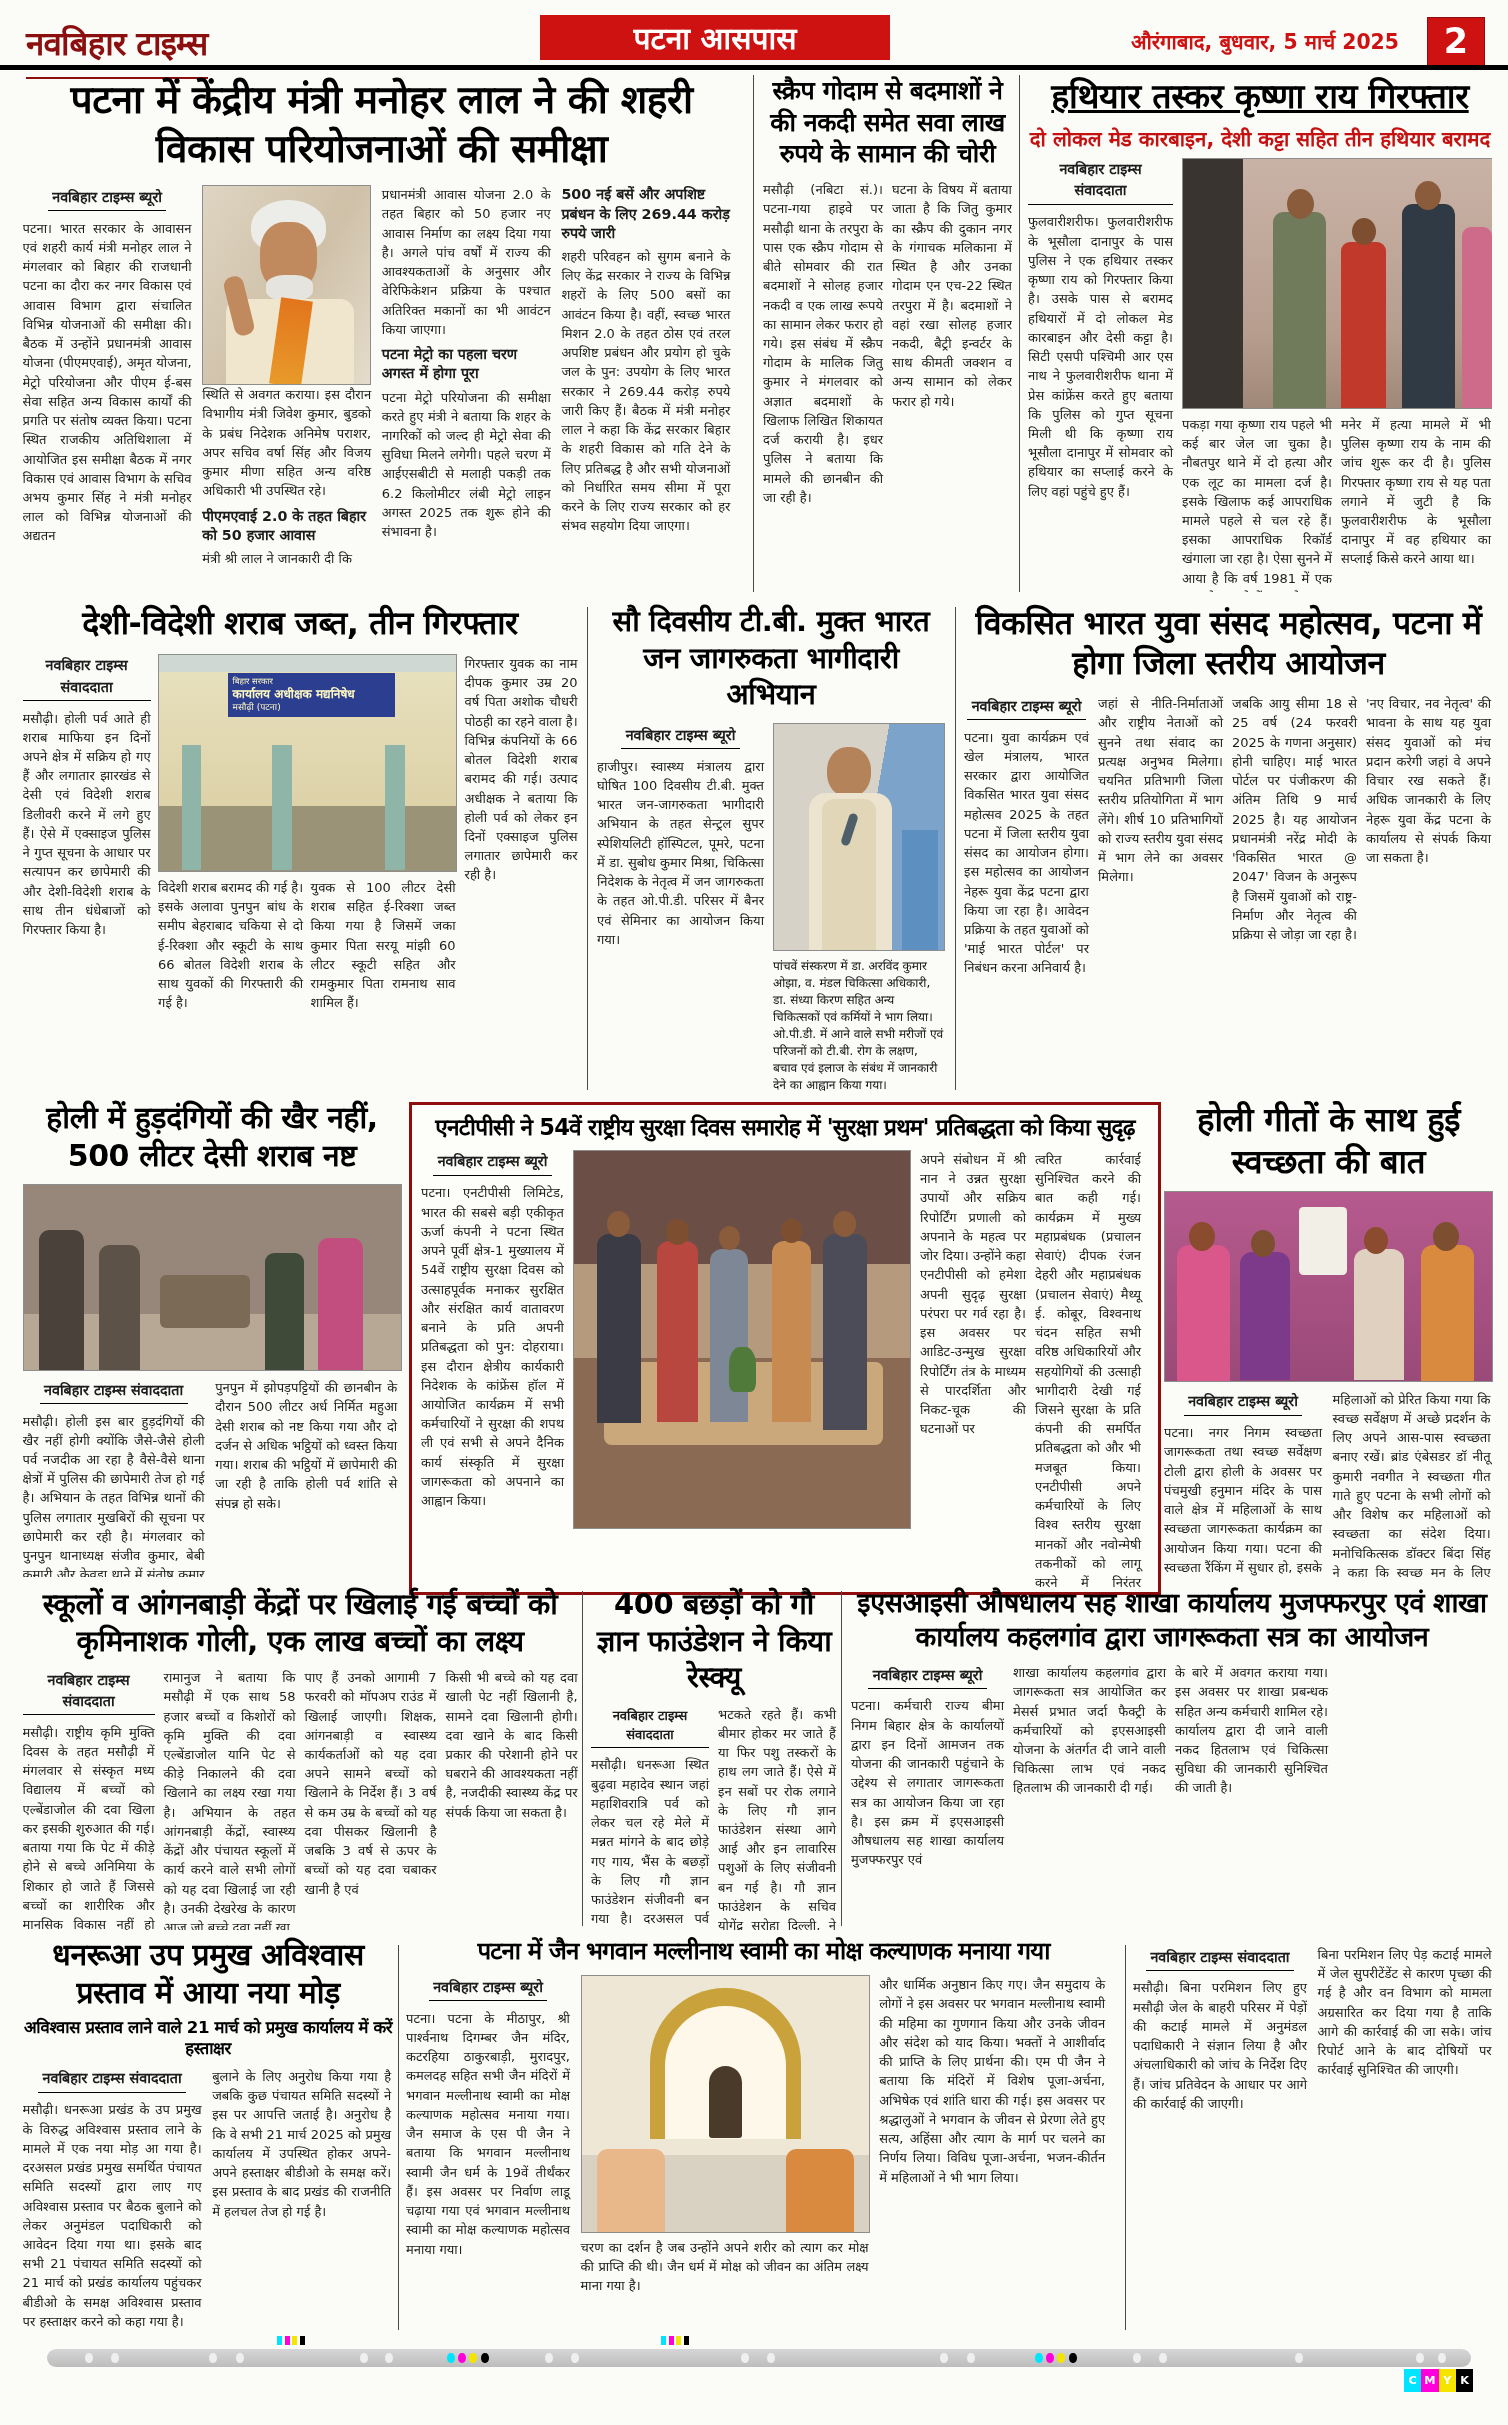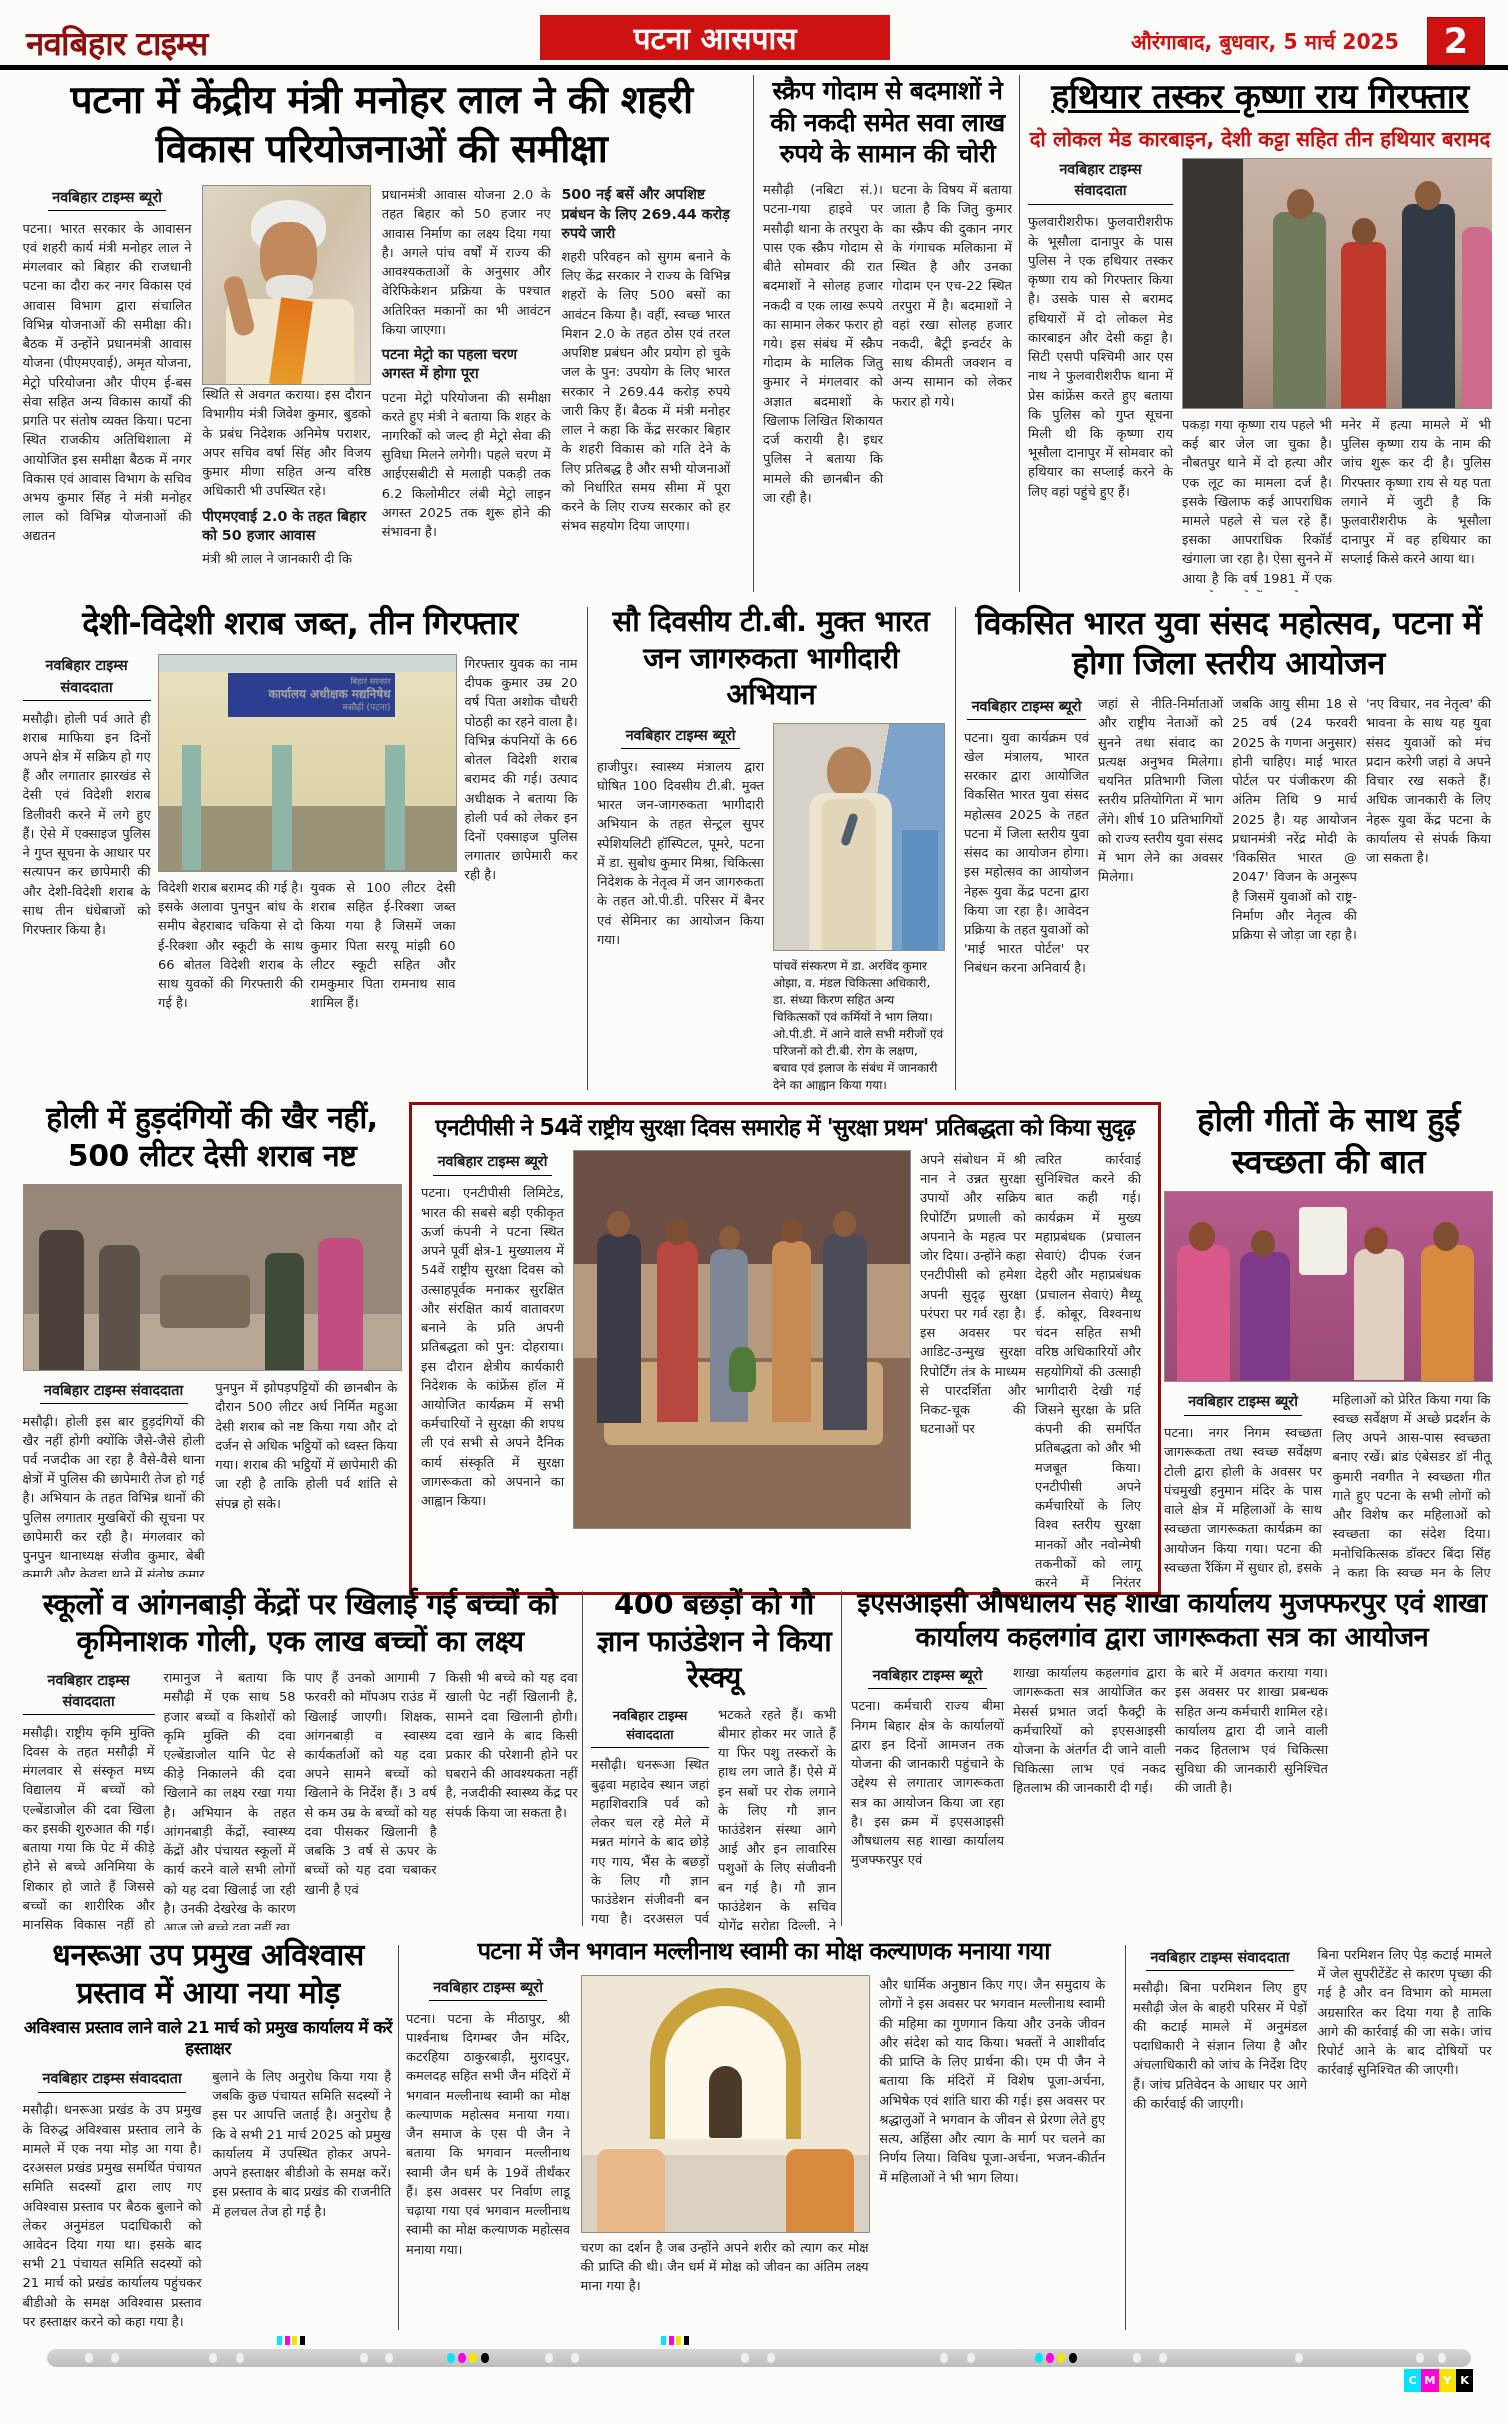--- a/index.html
+++ b/index.html
@@ -20,34 +20,34 @@
   .photo{position:relative;overflow:hidden;border:0.8px solid #8d8d8d;flex:0 0 auto;}
   .ph-shape{position:absolute;}
   .brand{color:#8c0f0f;font-size:33px;font-weight:bold;letter-spacing:-0.8px;}
   .secbox{background:#ce1212;color:#fff;font-size:30px;font-weight:bold;
           display:flex;align-items:center;justify-content:center;}
   .dateline{color:#ce1212;font-size:20.4px;font-weight:bold;}
   .pageno{background:#ce1212;color:#fff;font-size:35px;font-weight:bold;
           display:flex;align-items:center;justify-content:center;border:1.5px solid #8c0f0f;}
   .toprule{background:#000;}
   .ntpcbox{border:3.8px solid #8f0d0d;background:#fdfdfa;}
-  .sign{background:#2c3e8f;color:#a3a3a3;text-align:right;line-height:1.3;padding:3px 4.5px;}
+  .sign{background:#2c3e8f;color:#fef9c3;text-align:left;line-height:1.3;padding:3px 4.5px;}
   .regbar{position:absolute;background:linear-gradient(#d6d6d6,#bdbdbd);border-radius:9px;}
   .dot{position:absolute;border-radius:50%;}
   .cmyk{position:absolute;display:flex;}
   .cmyk div{width:17.3px;height:22.6px;display:flex;align-items:center;justify-content:center;
             font-size:11.3px;font-weight:bold;color:#fff;}
 </style>
 </head>
 <body>
 
 <div class="page">
 
   <header>
-    <div class="abs brand" style="left:26px;top:19.6px;border-bottom:2.3px solid #8c0f0f;padding-bottom:3px;">नवबिहार टाइम्स</div>
+    <div class="abs brand" style="left:26px;top:19.6px;border-bottom:2.3px solid #8c0f0f;padding-bottom:12px;">नवबिहार टाइम्स</div>
     <div class="abs secbox" style="left:540px;top:15px;width:350px;height:45px;">पटना आसपास</div>
     <div class="abs dateline" style="left:1052px;top:27px;width:347px;text-align:right;">औरंगाबाद, बुधवार, 5 मार्च 2025</div>
     <div class="abs pageno" style="left:1427px;top:16.6px;width:56px;height:47px;">2</div>
     <div class="abs toprule" style="left:0;top:65px;width:1508px;height:5.3px;"></div>
   </header>
 
   <section class="abs" style="left:22.6px;top:75px;width:718px;height:519px;overflow:hidden;">
     <h2 class="hl" style="font-size:39px;">पटना में केंद्रीय मंत्री मनोहर लाल ने की शहरी विकास परियोजनाओं की समीक्षा</h2>
     <div class="cols" style="margin-top:12px;">
       <div class="col body-txt" style="width:169px;">

